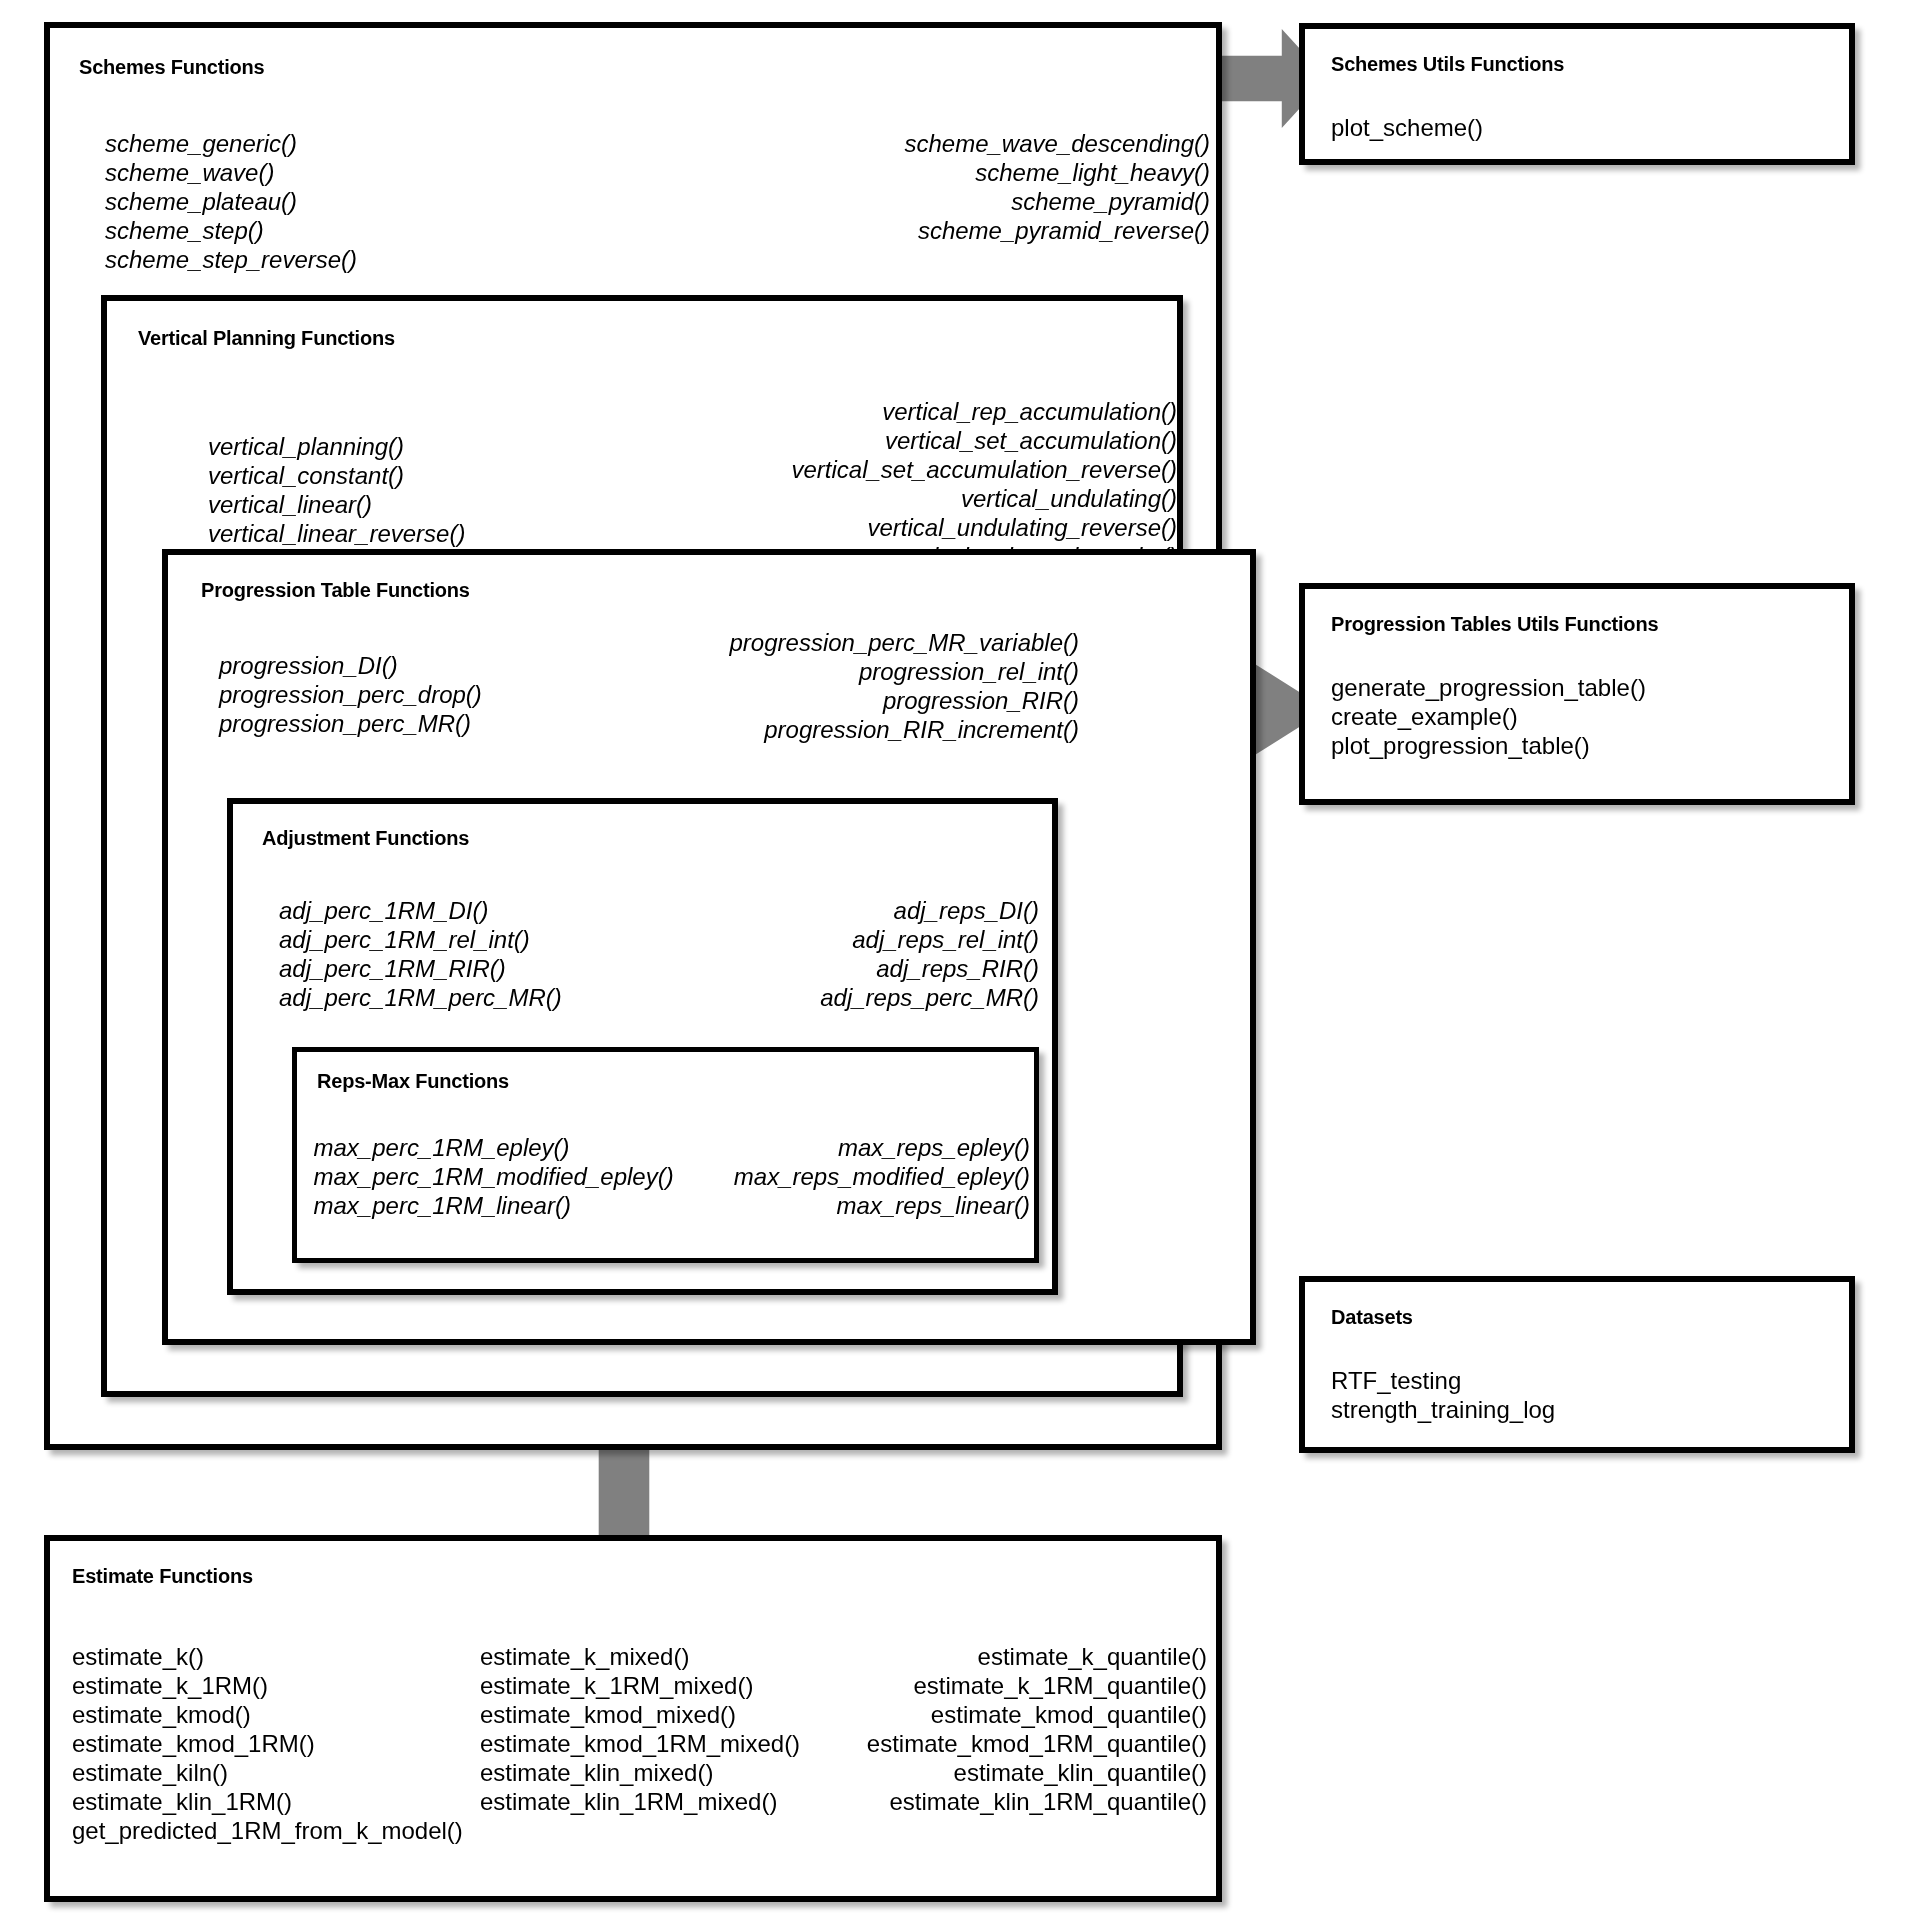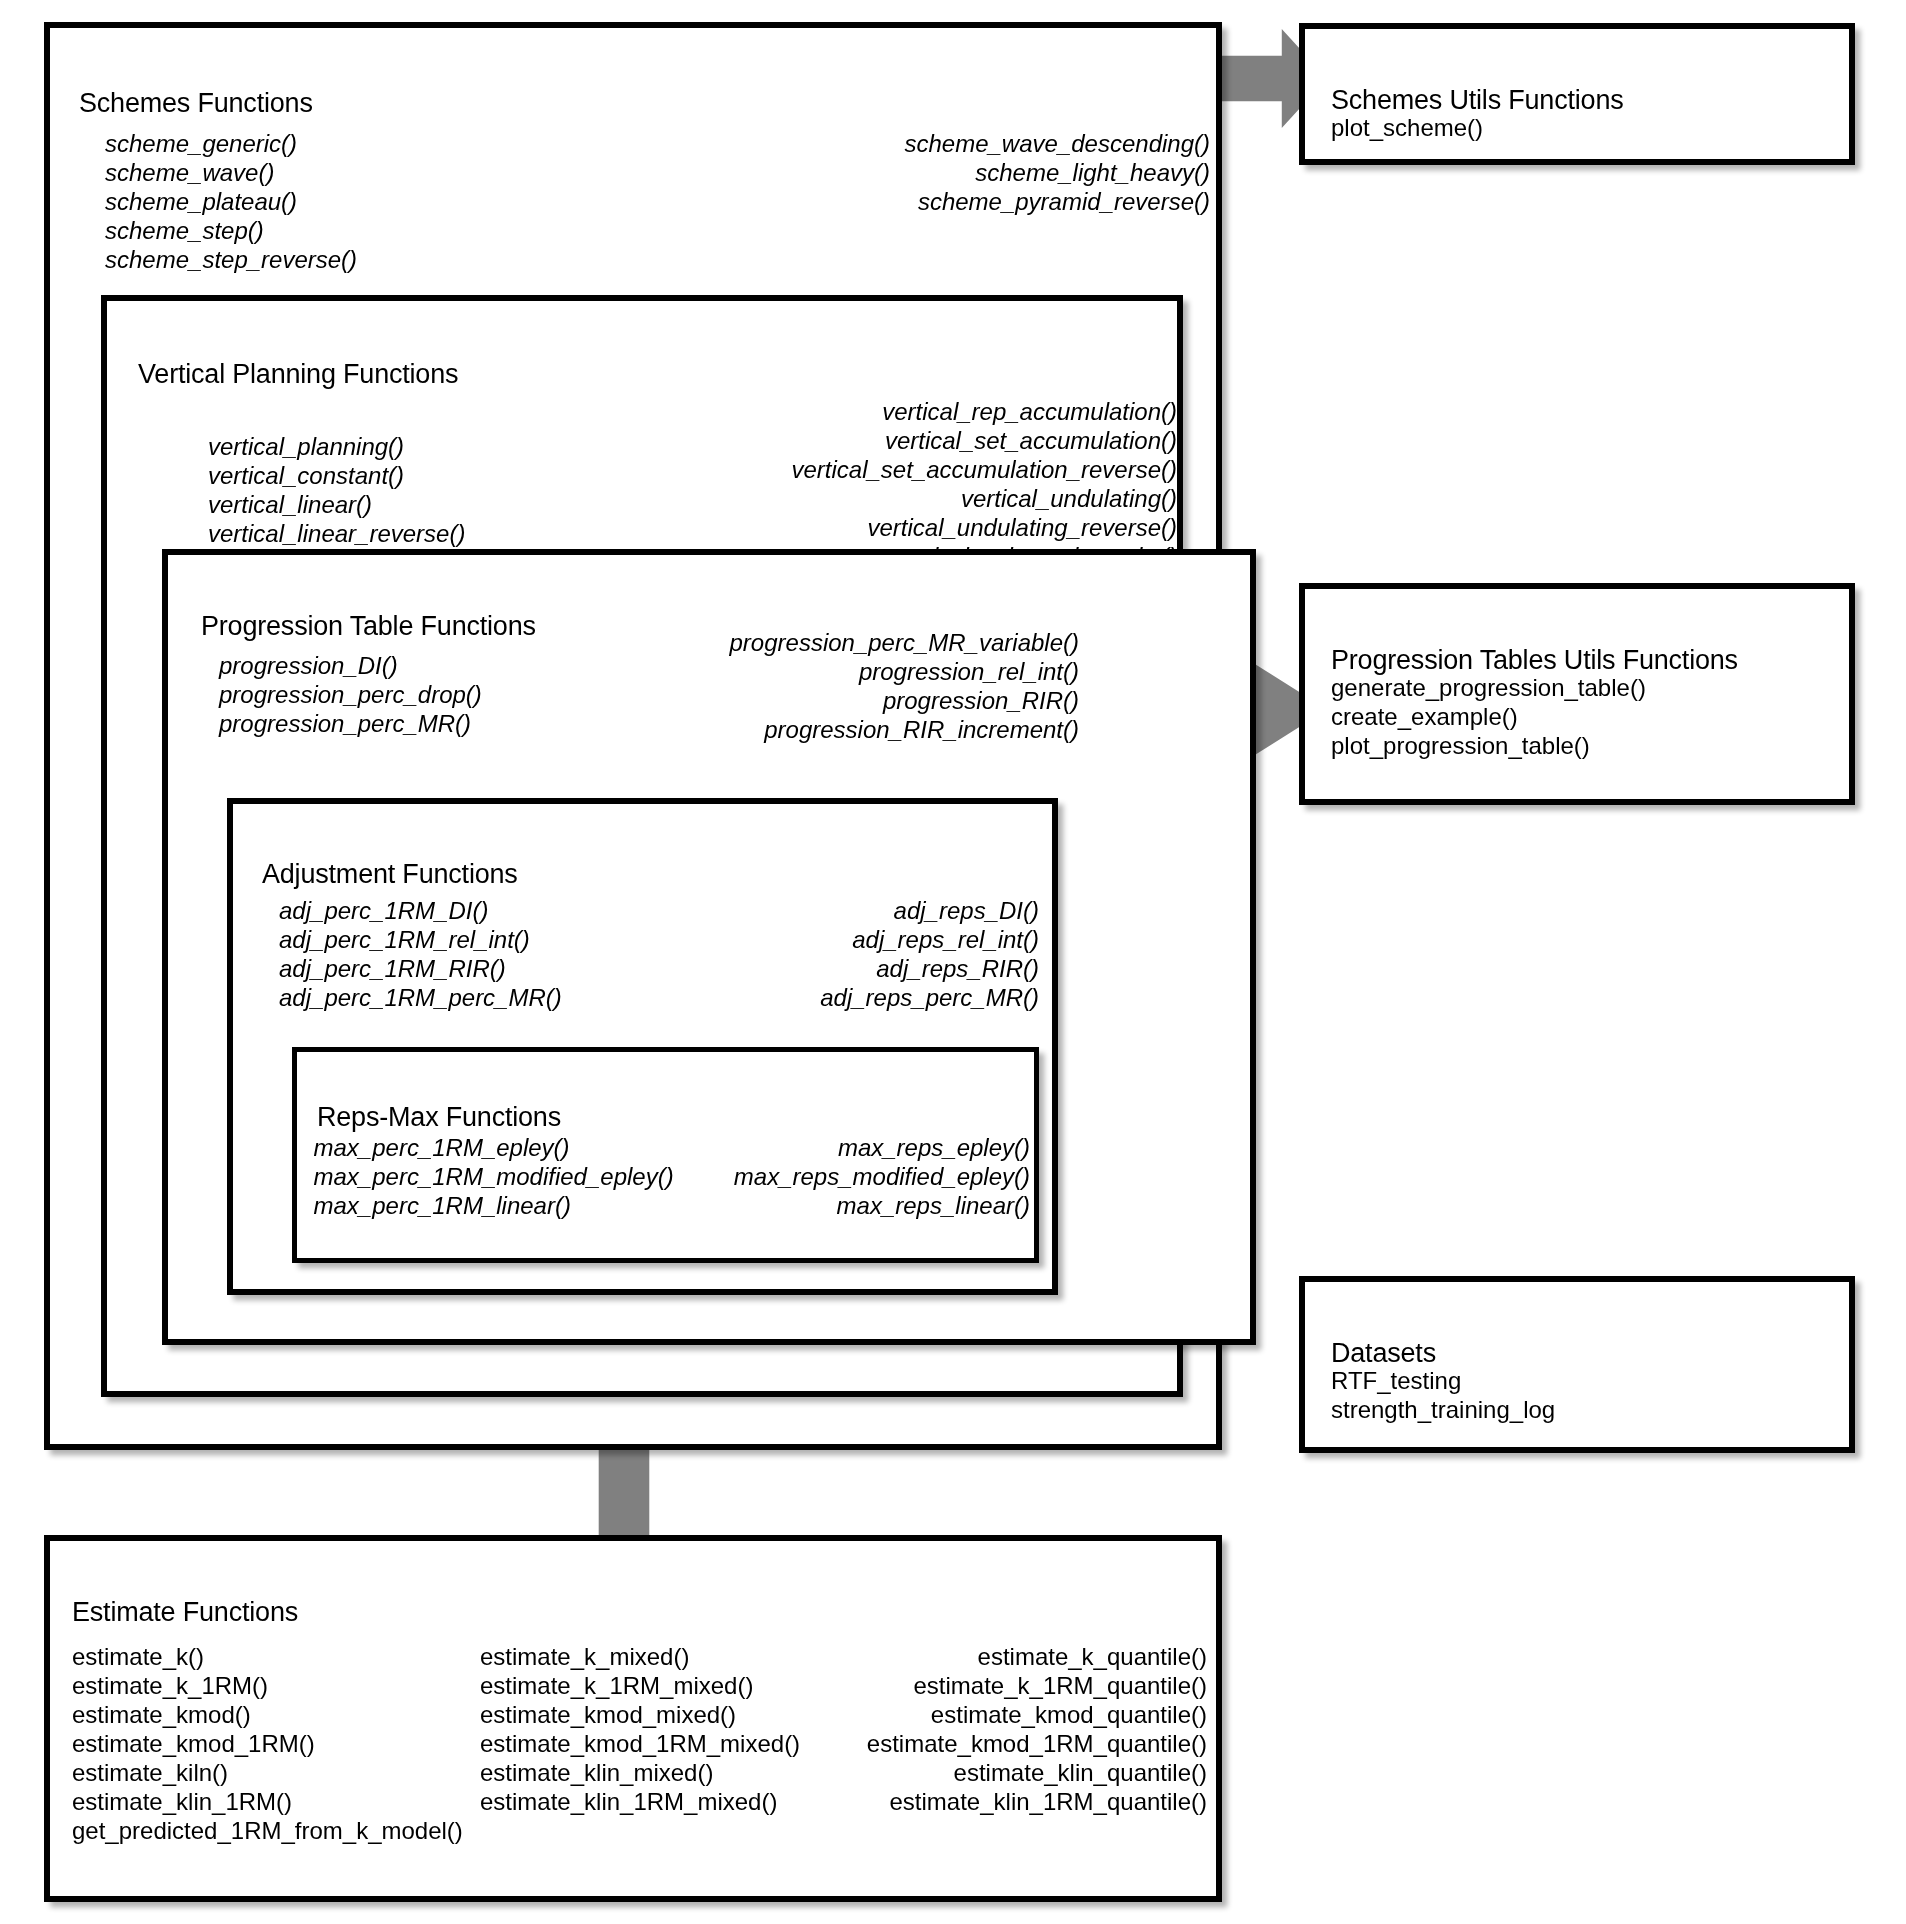--- a/index.html
+++ b/index.html
@@ -22,25 +22,24 @@
     background: #ffffff;
     border: 6.4px solid #000000;
     box-sizing: border-box;
     box-shadow: 6.4px 6.4px 5.5px rgba(0,0,0,0.30);
   }
   .box.thin {
     border-width: 5.5px;
   }
 
   .title {
-    font-weight: normal;
-    font-size: 27px;
+    font-weight: bold;
+    font-size: 20px;
     letter-spacing: -0.2px;
     white-space: nowrap;
-    margin-top: 32px;
   }
 
   .fn {
     font-style: italic;
     font-size: 24px;
     line-height: 29px;
     white-space: nowrap;
   }
   .fn.upright {
     font-style: normal;
@@ -85,20 +84,21 @@
     <div class="fn">scheme_generic()</div>
     <div class="fn">scheme_wave()</div>
     <div class="fn">scheme_plateau()</div>
     <div class="fn">scheme_step()</div>
     <div class="fn">scheme_step_reverse()</div>
   </div>
 
   <div class="col right" style="left:588px; top:101px; width:572px;">
     <div class="fn">scheme_wave_descending()</div>
     <div class="fn">scheme_light_heavy()</div>
+    <div class="fn">scheme_pyramid()</div>
     <div class="fn">scheme_pyramid_reverse()</div>
   </div>
 
   <div class="box" style="left:51px; top:267px; width:1082px; height:1102px;">
 
     <div class="title" style="position:absolute; left:31px; top:26px;">Vertical Planning Functions</div>
 
     <div class="col" style="left:101px; top:96px;margin-top:35px;">
       <div class="fn">vertical_planning()</div>
       <div class="fn">vertical_constant()</div>

